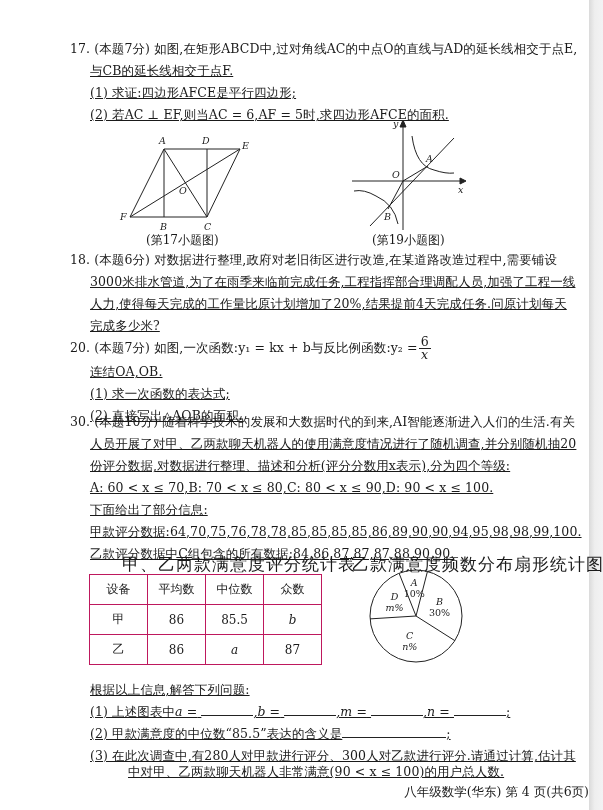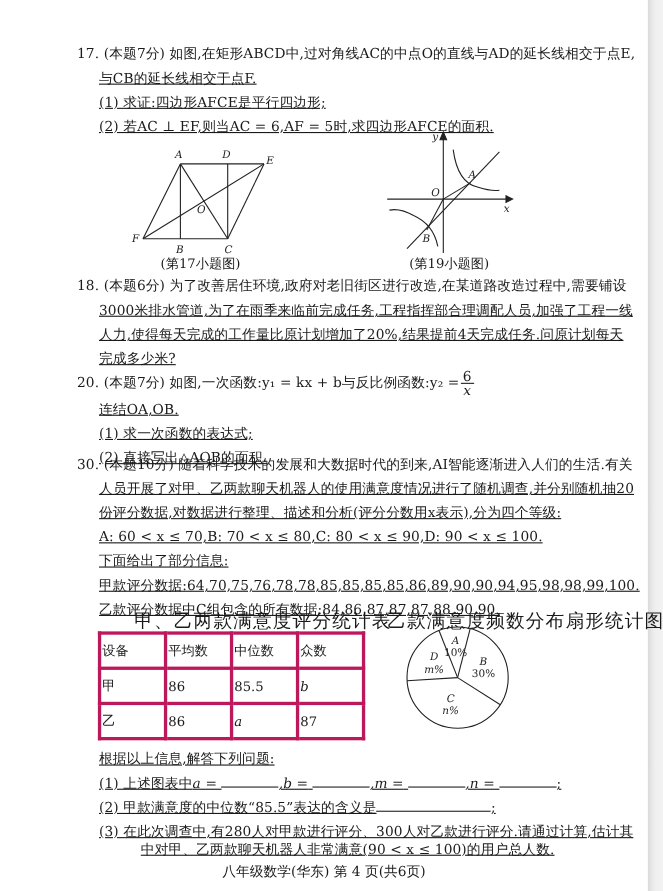--- a/index.html
+++ b/index.html
@@ -22,24 +22,24 @@
   .frac { display:inline-block; vertical-align:middle; text-align:center; font-style:italic; line-height:12px; margin:0 1px; }
   .frac .num { display:block; border-bottom:1px solid #222; padding:0 2px; font-style:normal; }
   .frac .den { display:block; padding:0 2px; }
   svg text { font-family:"DejaVu Serif","Liberation Serif",serif; }
   .caption { position:absolute; font-size:12px; white-space:nowrap; }
   table.stats {
     position:absolute; left:89px; top:574px; border-collapse:collapse;
     font-size:12px;
   }
   table.stats td {
-    border:3px solid #be185d; text-align:left; height:27px;
+    border:1px solid #be185d; text-align:center; height:27px;
   }
   .ttitle { position:absolute; font-size:17px; white-space:nowrap; letter-spacing:1px; }
-  .footer { position:absolute; left:0; width:589px; top:777px; text-align:center; font-size:12.5px; }
+  .footer { position:absolute; left:0; width:589px; top:777px; text-align:right; font-size:12.5px; }
 </style>
 </head>
 <body>
 
 <div class="edge"></div>
 
 <div class="line q" style="top:40px">
   <span>17.</span>
   <span>(本题7分)</span>
   <span>如图,在矩形ABCD中,过对角线AC的中点O的直线与AD的延长线相交于点E,</span>
@@ -89,21 +89,21 @@
     <text x="42" y="60">O</text>
     <text x="76" y="44">A</text>
     <text x="34" y="102">B</text>
   </g>
 </svg>
 <div class="caption" style="left:372px;top:232px">(第19小题图)</div>
 
 <div class="line q" style="top:251px">
   <span>18.</span>
   <span>(本题6分)</span>
-  <span>为了改善居住环境,政府对老旧街区进行改造,在某道路改造过程中,需要铺设</span>
+  <span>对数据进行整理,政府对老旧街区进行改造,在某道路改造过程中,需要铺设</span>
 </div>
 <div class="line in" style="top:273px">3000米排水管道,为了在雨季来临前完成任务,工程指挥部合理调配人员,加强了工程一线</div>
 <div class="line in" style="top:295px">人力,使得每天完成的工作量比原计划增加了20%,结果提前4天完成任务.问原计划每天</div>
 <div class="line in" style="top:317px">完成多少米?</div>
 
 <div class="line q" style="top:334px;line-height:28px">
   <span>20.</span>
   <span>(本题7分)</span>
   <span>如图,一次函数:y₁ = kx + b与反比例函数:y₂ =</span><span class="frac"><span class="num">6</span><span class="den">x</span></span>
 </div>

